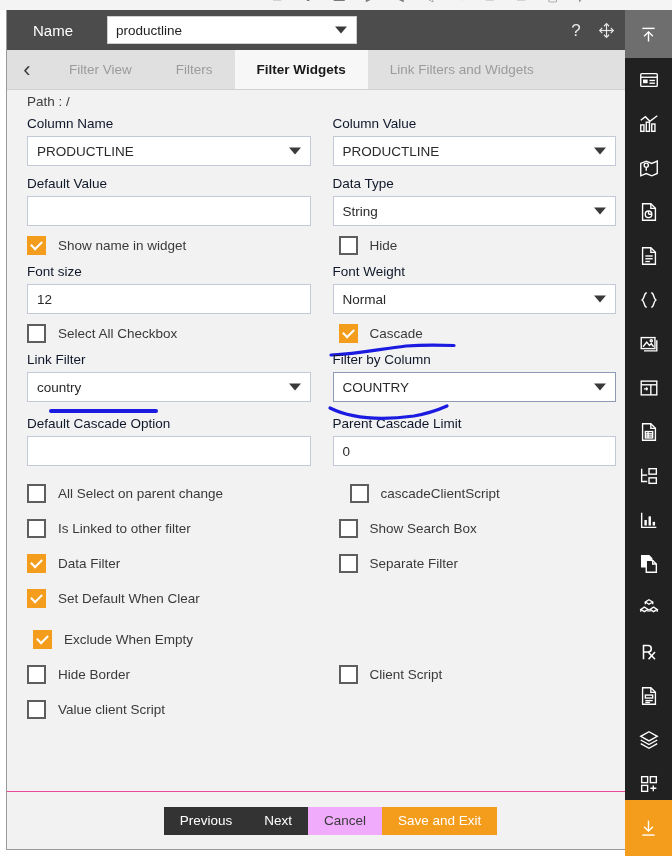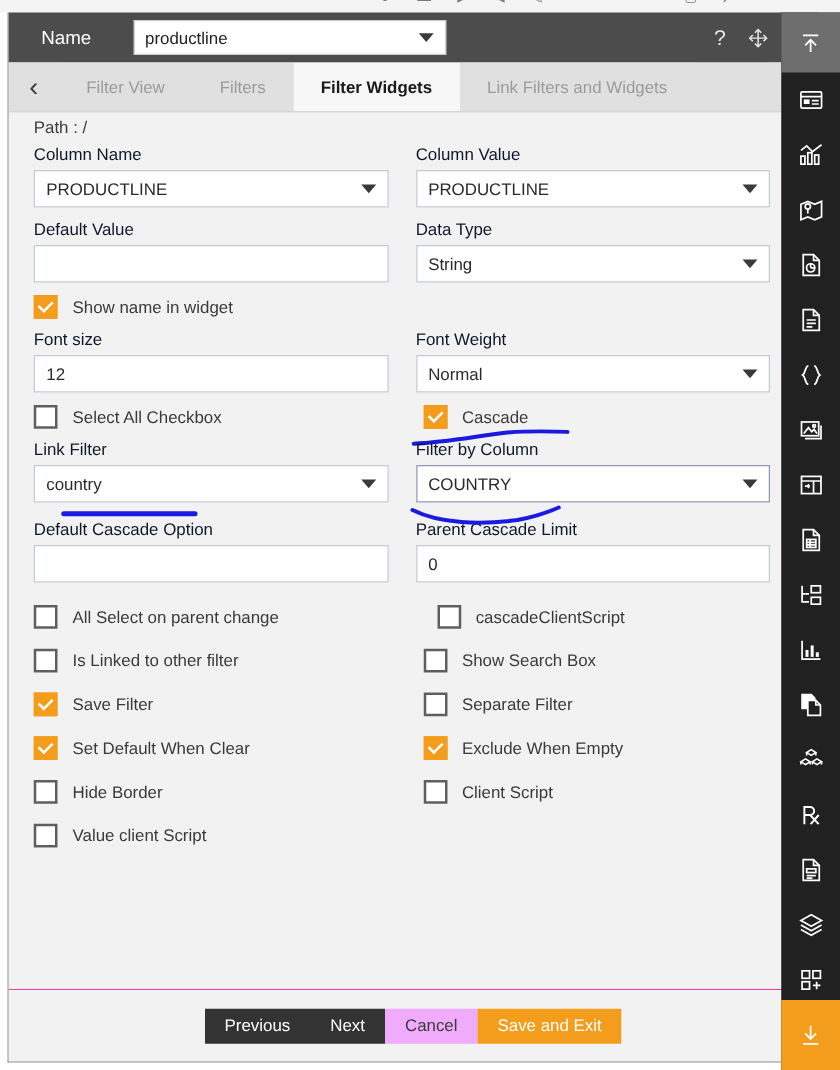--- a/index.html
+++ b/index.html
@@ -359,20 +359,24 @@
               <span class="caret"></span>
             </div>
           </div>
         </div>
 
         <div class="cbrow">
           <div class="cbcell">
             <span class="cb checked"></span>
             <span class="cbtext">Show name in widget</span>
           </div>
+          <div class="cbcell ind">
+            <span class="cb"></span>
+            <span class="cbtext">Hide</span>
+          </div>
         </div>
 
         <div class="row">
           <div class="col">
             <span class="lbl">Font size</span>
             <div class="field input">
               <span>12</span>
             </div>
           </div>
           <div class="col">
@@ -463,29 +467,29 @@
           </div>
           <div class="cbcell ind">
             <span class="cb"></span>
             <span class="cbtext">Show Search Box</span>
           </div>
         </div>
 
         <div class="cbrow" style="margin-top:16px;">
           <div class="cbcell">
             <span class="cb checked"></span>
-            <span class="cbtext">Save Filter</span>
+            <span class="cbtext">Data Filter</span>
           </div>
           <div class="cbcell ind">
             <span class="cb"></span>
             <span class="cbtext">Separate Filter</span>
           </div>
         </div>
 
-        <div class="cbrow" style="margin-top:16px;">
+        <div class="cbrow" style="margin-top:16px;flex-direction:column;">
           <div class="cbcell">
             <span class="cb checked"></span>
             <span class="cbtext">Set Default When Clear</span>
           </div>
           <div class="cbcell ind">
             <span class="cb checked"></span>
             <span class="cbtext">Exclude When Empty</span>
           </div>
         </div>
 

